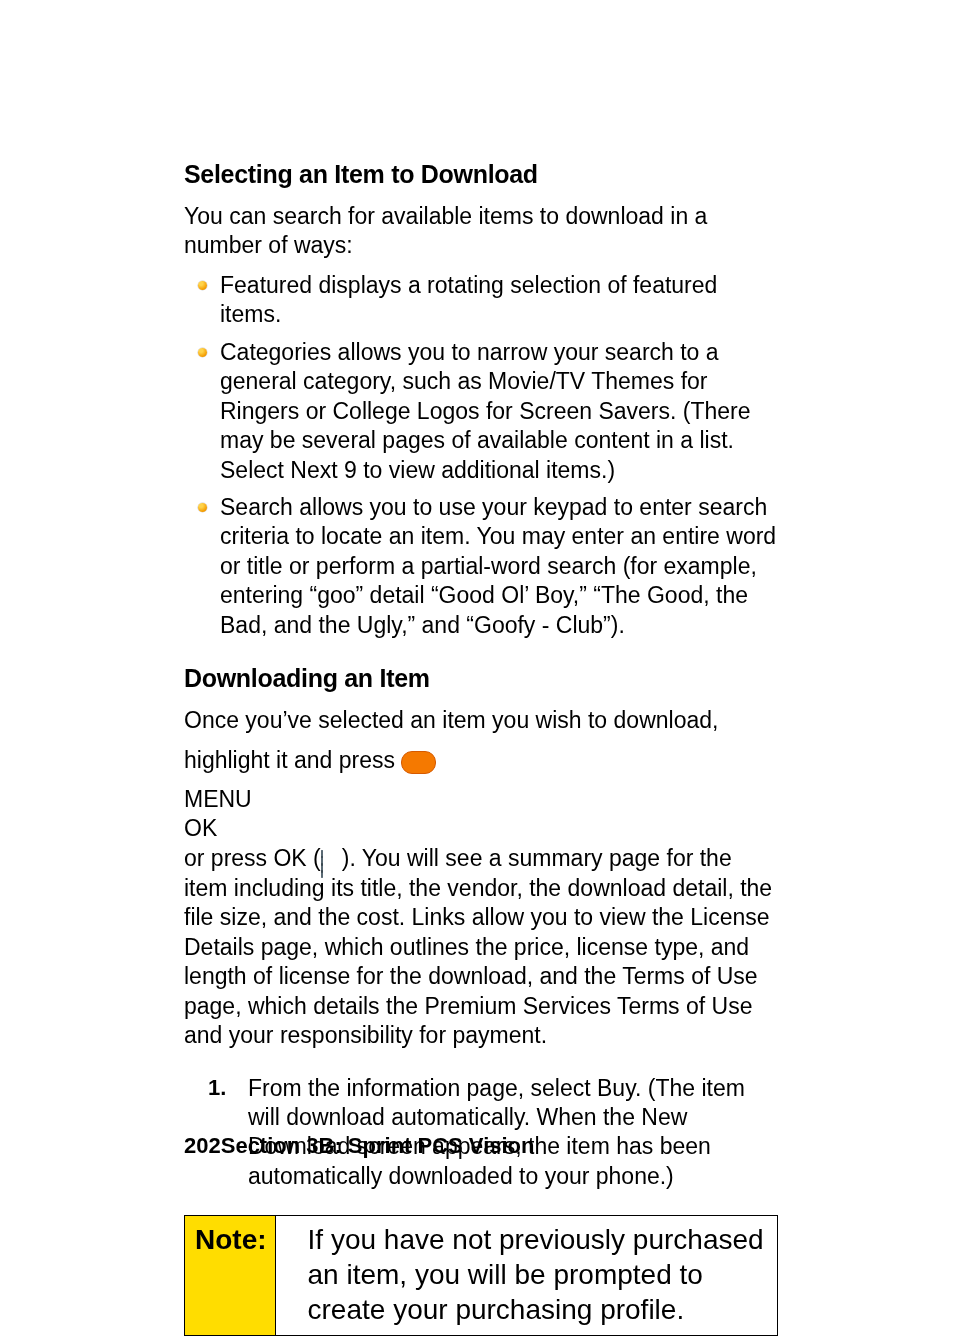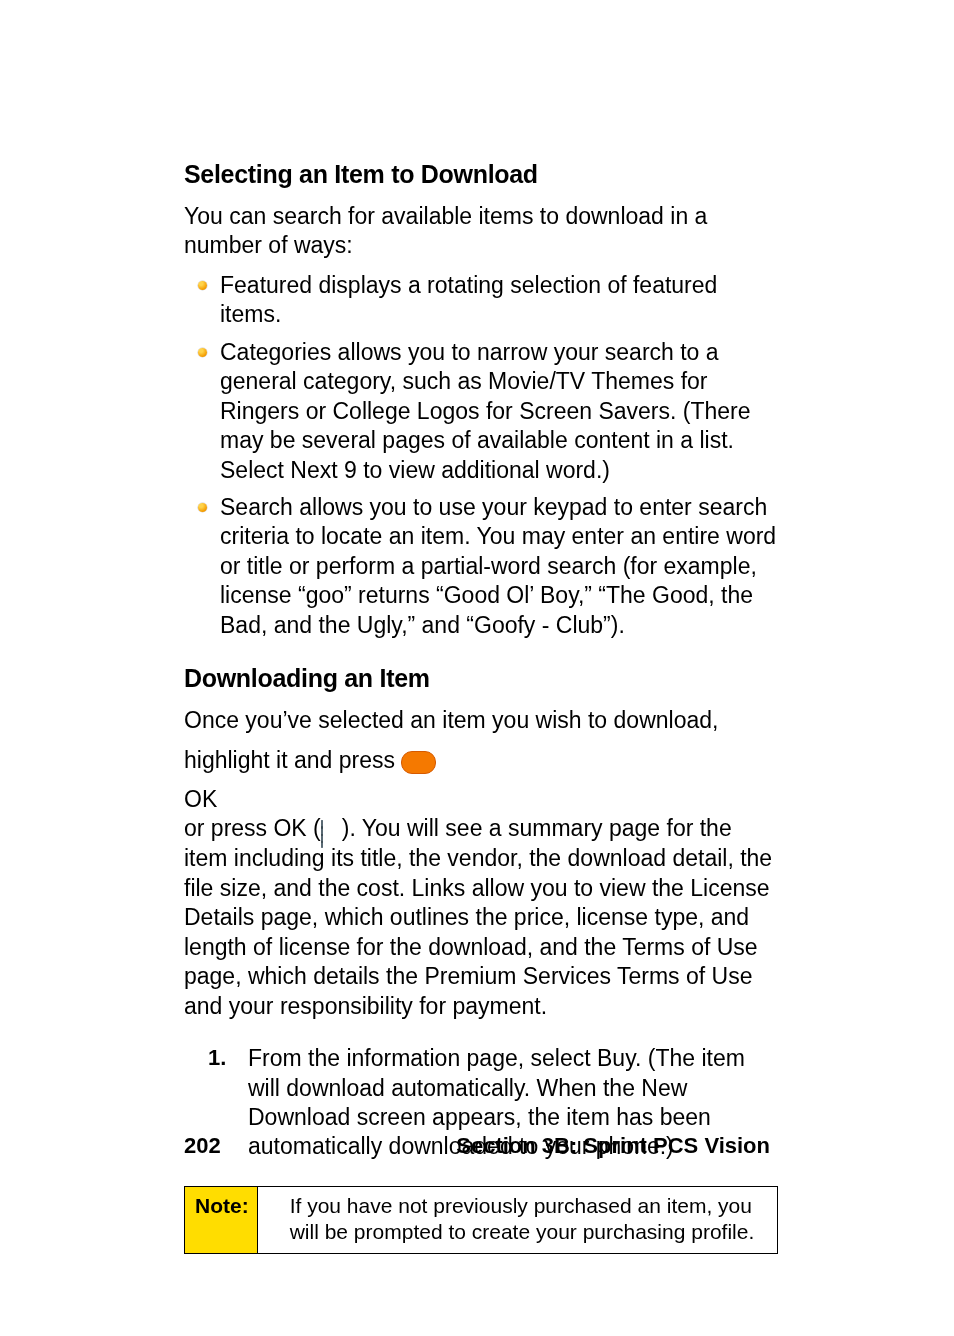--- a/index.html
+++ b/index.html
@@ -130,21 +130,21 @@
     top: 0;
     font-weight: 700;
     font-size: 22px;
   }
   
   .note-box {
     border: 1px solid #000;
     display: flex;
     align-items: stretch;
     margin-top: 24px;
-    font-size: 21px;
+    font-size: 28px;
     line-height: 1.25;
   }
   .note-label {
     background: #fd0;
     border-right: 1px solid #000;
     font-weight: 700;
     padding: 6px 8px 6px 10px;
     display: flex;
     align-items: flex-start;
     box-sizing: border-box;
@@ -155,54 +155,53 @@
     flex: 1;
     margin-left: 20px;
   }
   
   .footer {
     position: absolute;
     bottom: 176px;
     left: 184px;
     right: 168px;
     display: flex;
-    justify-content: space-between;
     font-weight: 700;
     font-size: 22px;
   }
 </style>
 </head>
 <body>
 
 <div class="page">
 
   <h2 class="section-heading">Selecting an Item to Download</h2>
 
   <p class="body">You can search for available items to download in a number of ways:</p>
 
   <ul class="bullets">
     <li>
       <span class="bold">Featured</span><span> displays a rotating selection of featured items.</span>
     </li>
     <li>
-      <span class="bold">Categories</span><span> allows you to narrow your search to a general category, such as Movie/TV Themes for Ringers or College Logos for Screen Savers. (There may be several pages of available content in a list. Select </span><span class="bold">Next 9</span><span> to view additional word.)</span>
-    </li>
-    <li>
-      <span class="bold">Search</span><span> allows you to use your keypad to enter search criteria to locate an item. You may enter an entire word or title or perform a partial-word search (for example, license “goo” returns “Good Ol’ Boy,” “The Good, the Bad, and the Ugly,” and “Goofy - Club”).</span>
+      <span class="bold">Categories</span><span> allows you to narrow your search to a general category, such as Movie/TV Themes for Ringers or College Logos for Screen Savers. (There may be several pages of available content in a list. Select </span><span class="bold">Next 9</span><span> to view additional items.)</span>
+    </li>
+    <li>
+      <span class="bold">Search</span><span> allows you to use your keypad to enter search criteria to locate an item. You may enter an entire word or title or perform a partial-word search (for example, entering “goo” detail “Good Ol’ Boy,” “The Good, the Bad, and the Ugly,” and “Goofy - Club”).</span>
     </li>
   </ul>
 
   <h2 class="section-heading second">Downloading an Item</h2>
 
   <p class="body">Once you’ve selected an item you wish to download,</p>
 
   <p class="flow">
     <span>highlight it and press </span>
     <span class="inline-icon menuok">
-      </span></p>
+      </span></p><div>MENU</div>
       <div>OK</div>
     
     <span> or press </span><span class="bold">OK</span><span> (</span><span class="inline-icon navkey">
       <span class="navkey-inner">
         <span class="navkey-dots">
           <span></span>
           <span></span>
           <span></span>
         </span>
       </span>

